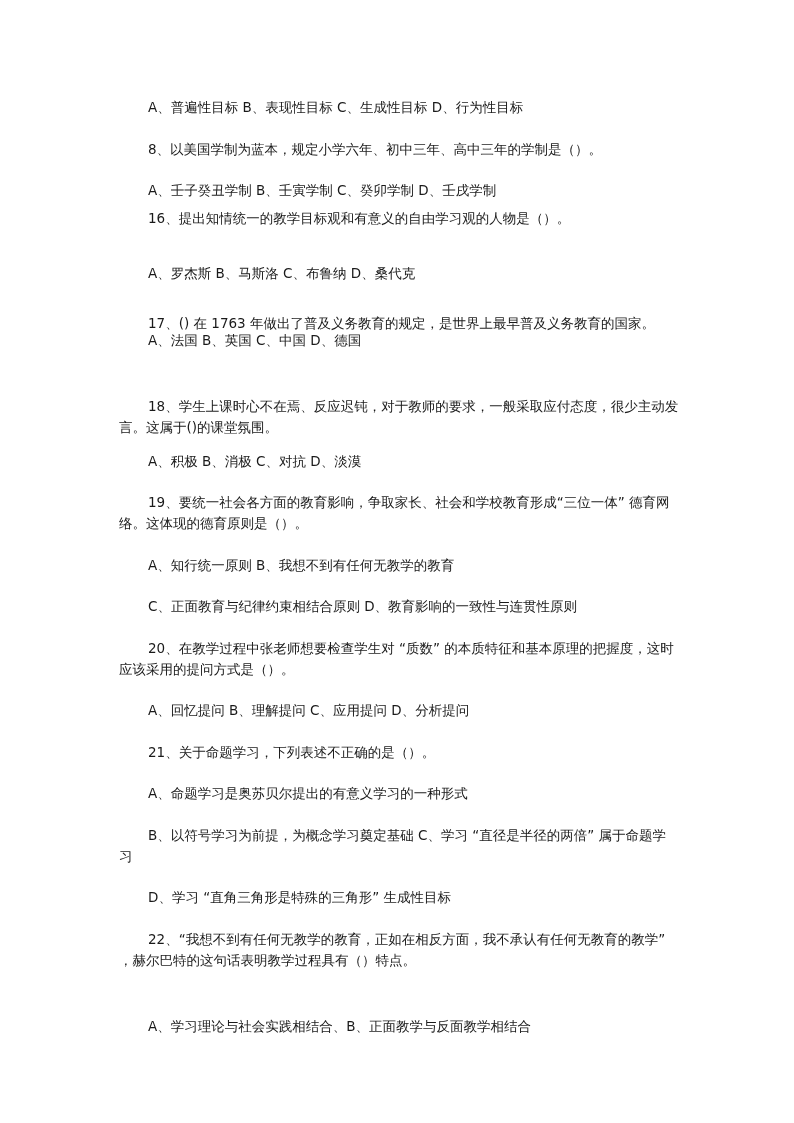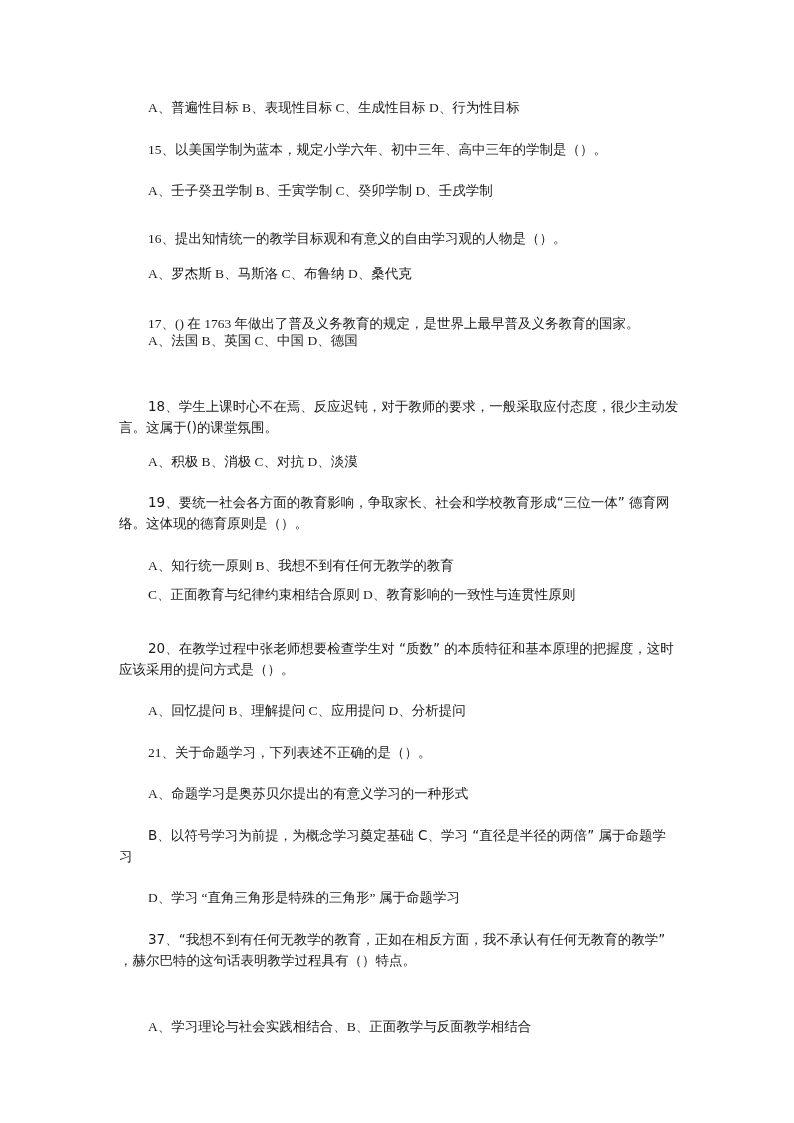--- a/index.html
+++ b/index.html
@@ -1,39 +1,39 @@
 <!DOCTYPE html>
 <html><head>
   <meta charset="utf-8">
   <style>
     html, body { margin: 0; padding: 0; background: #ffffff; }
     body { width: 794px; height: 1123px; position: relative; overflow: hidden;
            font-family: "DejaVu Sans", "Liberation Sans", sans-serif; color: #1a1a1a; }
     .page { position: absolute; left: 119px; top: 0; width: 560px; }
     .p { position: absolute; left: 0; width: 560px; font-size: 13.5px; line-height: 21px;
          text-indent: 29px; white-space: normal; letter-spacing: 0; }
-    .p.single { white-space: nowrap; font-family: Liberation Serif, serif; }
+    .p.single { white-space: nowrap; }
   </style>
 </head>
 <body>
 
 <div class="page">
   <div class="p single" style="top:97px">A、普遍性目标 B、表现性目标 C、生成性目标 D、行为性目标</div>
-  <div class="p single" style="top:139px">15、以美国学制为蓝本，规定小学六年、初中三年、高中三年的学制是（）。</div>
+  <div class="p single" style="top:139px">8、以美国学制为蓝本，规定小学六年、初中三年、高中三年的学制是（）。</div>
   <div class="p single" style="top:180px">A、壬子癸丑学制 B、壬寅学制 C、癸卯学制 D、壬戌学制</div>
-  <div class="p single" style="top:228px">16、提出知情统一的教学目标观和有意义的自由学习观的人物是（）。</div>
+  <div class="p single" style="top:208px">16、提出知情统一的教学目标观和有意义的自由学习观的人物是（）。</div>
   <div class="p single" style="top:263px">A、罗杰斯 B、马斯洛 C、布鲁纳 D、桑代克</div>
   <div class="p single" style="top:313px">17、() 在 1763 年做出了普及义务教育的规定，是世界上最早普及义务教育的国家。</div>
   <div class="p single" style="top:330px">A、法国 B、英国 C、中国 D、德国</div>
   <div class="p" style="top:396px">18、学生上课时心不在焉、反应迟钝，对于教师的要求，一般采取应付态度，很少主动发言。这属于()的课堂氛围。</div>
   <div class="p single" style="top:451px">A、积极 B、消极 C、对抗 D、淡漠</div>
   <div class="p" style="top:492px">19、要统一社会各方面的教育影响，争取家长、社会和学校教育形成“三位一体” 德育网络。这体现的德育原则是（）。</div>
   <div class="p single" style="top:555px">A、知行统一原则 B、我想不到有任何无教学的教育</div>
-  <div class="p single" style="top:584px">C、正面教育与纪律约束相结合原则 D、教育影响的一致性与连贯性原则</div>
+  <div class="p single" style="top:596px">C、正面教育与纪律约束相结合原则 D、教育影响的一致性与连贯性原则</div>
   <div class="p" style="top:638px">20、在教学过程中张老师想要检查学生对 “质数” 的本质特征和基本原理的把握度，这时应该采用的提问方式是（）。</div>
   <div class="p single" style="top:700px">A、回忆提问 B、理解提问 C、应用提问 D、分析提问</div>
   <div class="p single" style="top:742px">21、关于命题学习，下列表述不正确的是（）。</div>
   <div class="p single" style="top:783px">A、命题学习是奥苏贝尔提出的有意义学习的一种形式</div>
   <div class="p" style="top:825px">B、以符号学习为前提，为概念学习奠定基础 C、学习 “直径是半径的两倍” 属于命题学习</div>
-  <div class="p single" style="top:887px">D、学习 “直角三角形是特殊的三角形” 属于命题学习</div>
-  <div class="p" style="top:929px">37、“我想不到有任何无教学的教育，正如在相反方面，我不承认有任何无教育的教学” ，赫尔巴特的这句话表明教学过程具有（）特点。</div>
+  <div class="p single" style="top:887px">D、学习 “直角三角形是特殊的三角形” 生成性目标</div>
+  <div class="p" style="top:929px">22、“我想不到有任何无教学的教育，正如在相反方面，我不承认有任何无教育的教学” ，赫尔巴特的这句话表明教学过程具有（）特点。</div>
   <div class="p single" style="top:1016px">A、学习理论与社会实践相结合、B、正面教学与反面教学相结合</div>
 </div>
 
 </body></html>

